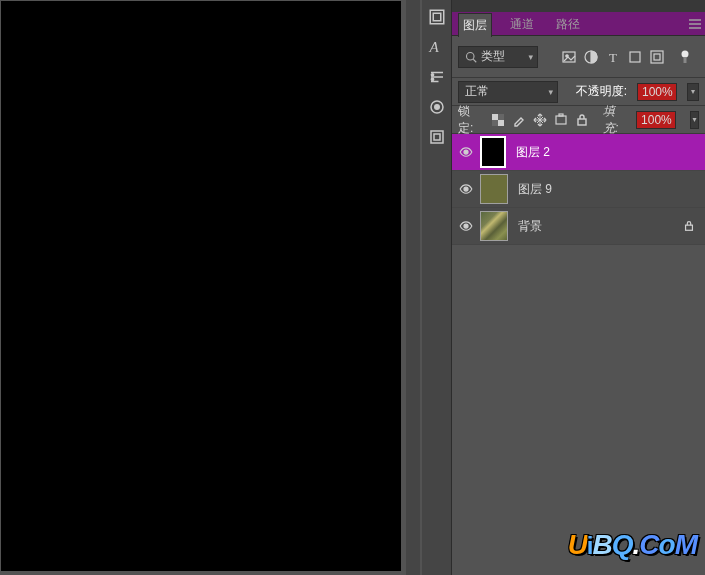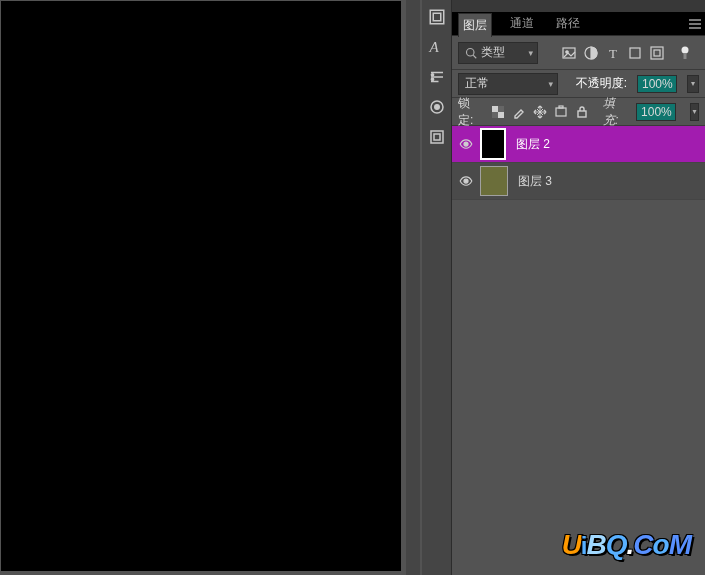--- a/index.html
+++ b/index.html
@@ -36,42 +36,42 @@
   }
   .tool-btn svg { width: 18px; height: 18px; }
   .panel {
     position: absolute; left: 452px; top: 0; width: 253px; height: 575px;
     background: #535353;
   }
   .panel-top-strip {
     height: 12px; background: #383838;
   }
   .panel-tabs {
-    height: 24px; background: #000000;
-    display: flex; align-items: center; padding-left: 6px; gap: 14px;
+    height: 24px; background: #701a75;
+    display: flex; align-items: flex-start; padding-left: 6px; gap: 14px;
     border-bottom: 1px solid #2c2c2c;
     position: relative;
   }
   .panel-tab {
     color: #9e9e9e; font-size: 12px; cursor: pointer;
     height: 24px; display: flex; align-items: center;
     padding: 0 4px;
   }
   .panel-tab.active {
     color: #e6e6e6; background: #535353;
     border-top: 1px solid #2c2c2c;
     border-left: 1px solid #2c2c2c;
     border-right: 1px solid #2c2c2c;
     position: relative; top: 1px;
   }
   .panel-menu {
     position: absolute; right: 4px; top: 6px; color: #a0a0a0;
   }
   .filter-row {
-    height: 34px; display: flex; align-items: center;
+    height: 42px; display: flex; align-items: center;
     padding: 0 6px; gap: 14px;
     border-bottom: 1px solid #3a3a3a;
   }
   .filter-select {
     display: flex; align-items: center; gap: 4px;
     background: #3a3a3a; border: 1px solid #2c2c2c;
     height: 22px; padding: 0 4px 0 6px; width: 80px;
     cursor: pointer;
   }
   .search-ic { width: 12px; height: 12px; }
@@ -85,21 +85,21 @@
   }
   .blend-select {
     display: flex; align-items: center;
     background: #3a3a3a; border: 1px solid #2c2c2c;
     height: 22px; padding: 0 4px 0 6px; width: 100px;
     cursor: pointer;
   }
   .opacity-label { margin-left: auto; color: #ffffff; }
   .pct-box {
     display: flex; align-items: center;
-    background: #0f766e; border: 1px solid #2c2c2c;
+    background: #b91c1c; border: 1px solid #2c2c2c;
     height: 18px; padding: 0 2px 0 4px; min-width: 40px;
     cursor: text;
   }
   .pct-chev {
     width: 12px; height: 18px; border: 1px solid #2c2c2c;
     background: #3a3a3a; display: flex; align-items: center; justify-content: center;
     font-size: 8px; color: #b0b0b0; cursor: pointer;
   }
   .lock-row {
     height: 28px; display: flex; align-items: center;
@@ -125,21 +125,21 @@
     flex-shrink: 0;
   }
   .thumb.black { background: #000; border: 2px solid #fff; width: 26px; height: 32px; }
   .thumb.olive { background: #6b6e3a; }
   .thumb.bg {
     background: linear-gradient(135deg, #5a6840 0%, #7a8050 30%, #c0b870 40%, #5a6038 60%, #8a9050 80%, #606838 100%);
   }
   .layer-name { color: #d8d8d8; flex: 1; }
   .lock-indicator { width: 12px; height: 12px; margin-right: 10px; color: #d0d0d0; }
   .watermark {
-    position: absolute; right: 14px; bottom: 14px;
+    position: absolute; right: 8px; bottom: 14px;
     border-radius: 10px;
     font-family: Arial, sans-serif; font-weight: bold; font-style: italic;
     font-size: 28px;
     text-shadow: 2px 2px 0 #000, -1px -1px 0 #000, 1px -1px 0 #000, -1px 1px 0 #000;
     letter-spacing: -1px;
   }
   .wm-u { color: #ff9a00; }
   .wm-i { color: #58b0ff; font-style: normal; font-size: 24px; }
   .wm-b { color: #a0d8ff; }
   .wm-q { color: #58b0ff; }
@@ -320,20 +320,36 @@
       <span class="layer-name">图层 2</span>
     </div>
     <div class="layer">
       <div class="vis-col">
         <svg class="eye" viewBox="0 0 16 12" fill="none" stroke="#d0d0d0" stroke-width="1.3">
             <path d="M1 6 C3 2 6 1 8 1 C10 1 13 2 15 6 C13 10 10 11 8 11 C6 11 3 10 1 6 Z"></path>
             <circle cx="8" cy="6" r="2.5" fill="#d0d0d0"></circle>
           </svg>
       </div>
       <div class="thumb olive"></div>
-      <span class="layer-name">图层 3</span>
+      <span class="layer-name">图层 9</span>
+    </div>
+    <div class="layer">
+      <div class="vis-col">
+        <svg class="eye" viewBox="0 0 16 12" fill="none" stroke="#d0d0d0" stroke-width="1.3">
+            <path d="M1 6 C3 2 6 1 8 1 C10 1 13 2 15 6 C13 10 10 11 8 11 C6 11 3 10 1 6 Z"></path>
+            <circle cx="8" cy="6" r="2.5" fill="#d0d0d0"></circle>
+          </svg>
+      </div>
+      <div class="thumb bg"></div>
+      <span class="layer-name">背景</span>
+      <span class="lock-indicator">
+        <svg viewBox="0 0 14 14" fill="none" stroke="currentColor" stroke-width="1.4">
+            <rect x="3" y="6" width="8" height="6"></rect>
+            <path d="M5 6 L5 4 A2 2 0 0 1 9 4 L9 6"></path>
+          </svg>
+      </span>
     </div>
   </div>
 </div>
 
 <div class="watermark">
   <span class="wm-u">U</span><span class="wm-i">i</span><span class="wm-b">B</span><span class="wm-q">Q</span><span class="wm-dot">.</span><span class="wm-c">C</span><span class="wm-o">o</span><span class="wm-m">M</span>
 </div>
 
 </body></html>

